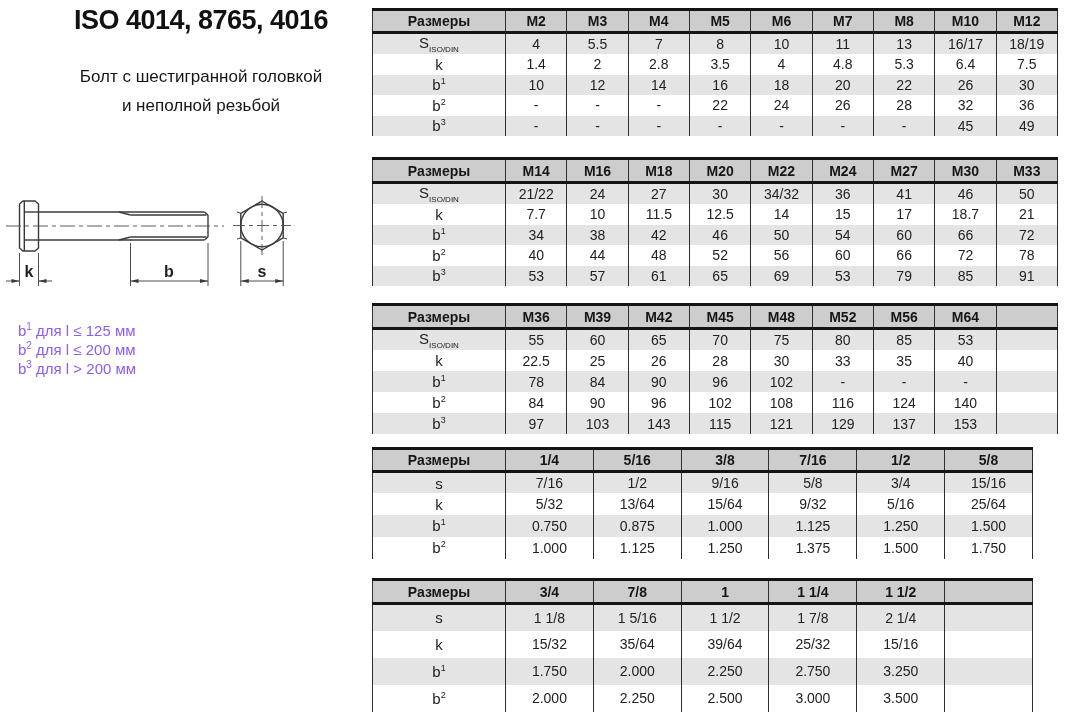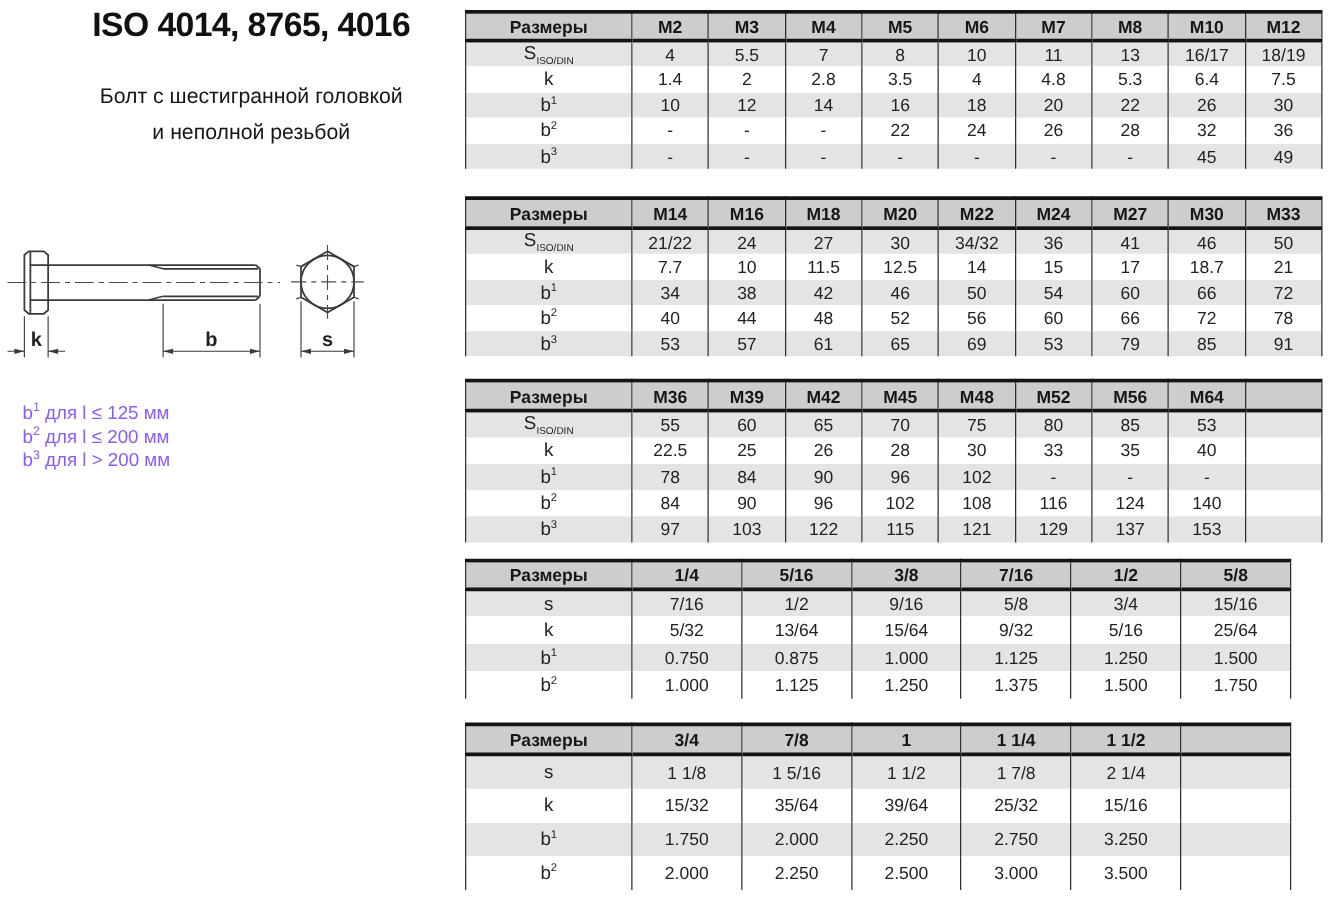--- a/index.html
+++ b/index.html
@@ -391,21 +391,21 @@
             <td>108</td>
             <td>116</td>
             <td>124</td>
             <td>140</td>
             <td></td>
           </tr>
           <tr class="shaded">
             <td class="lbl"><span>b<sup>3</sup></span></td>
             <td>97</td>
             <td>103</td>
-            <td>122</td>
+            <td>143</td>
             <td>115</td>
             <td>121</td>
             <td>129</td>
             <td>137</td>
             <td>153</td>
             <td></td>
           </tr>
         </tbody>
       </table>
     </div>

